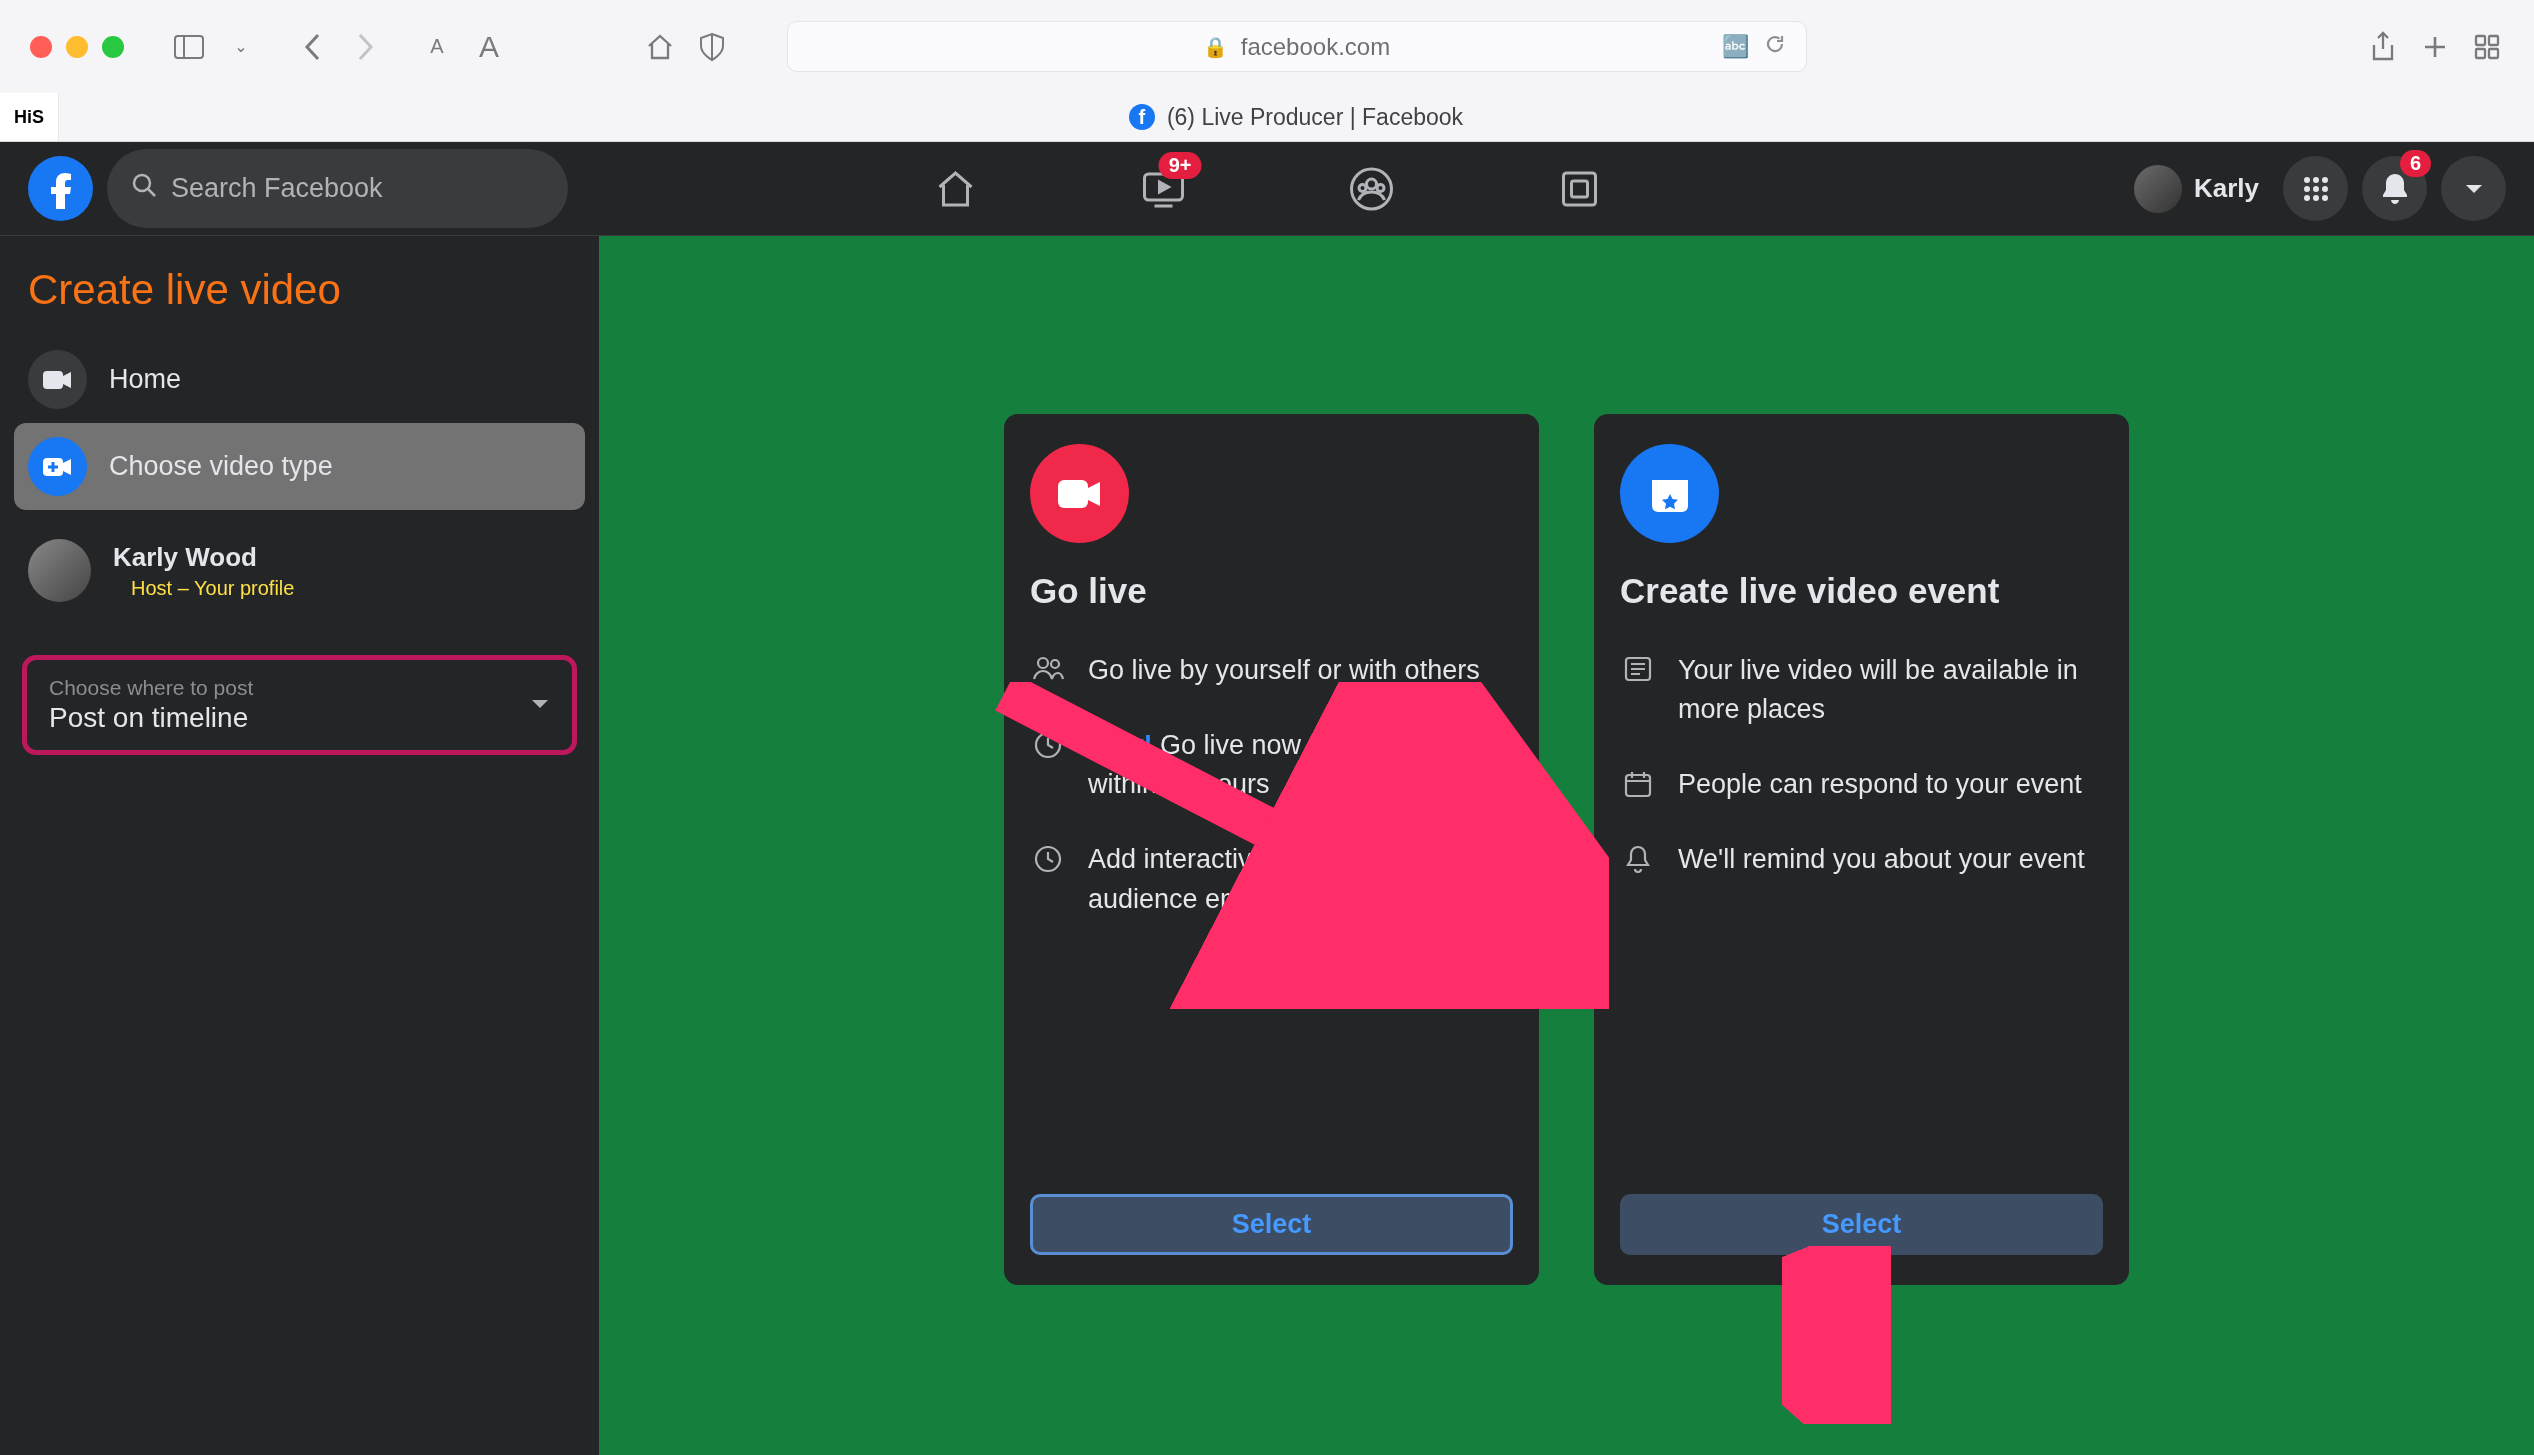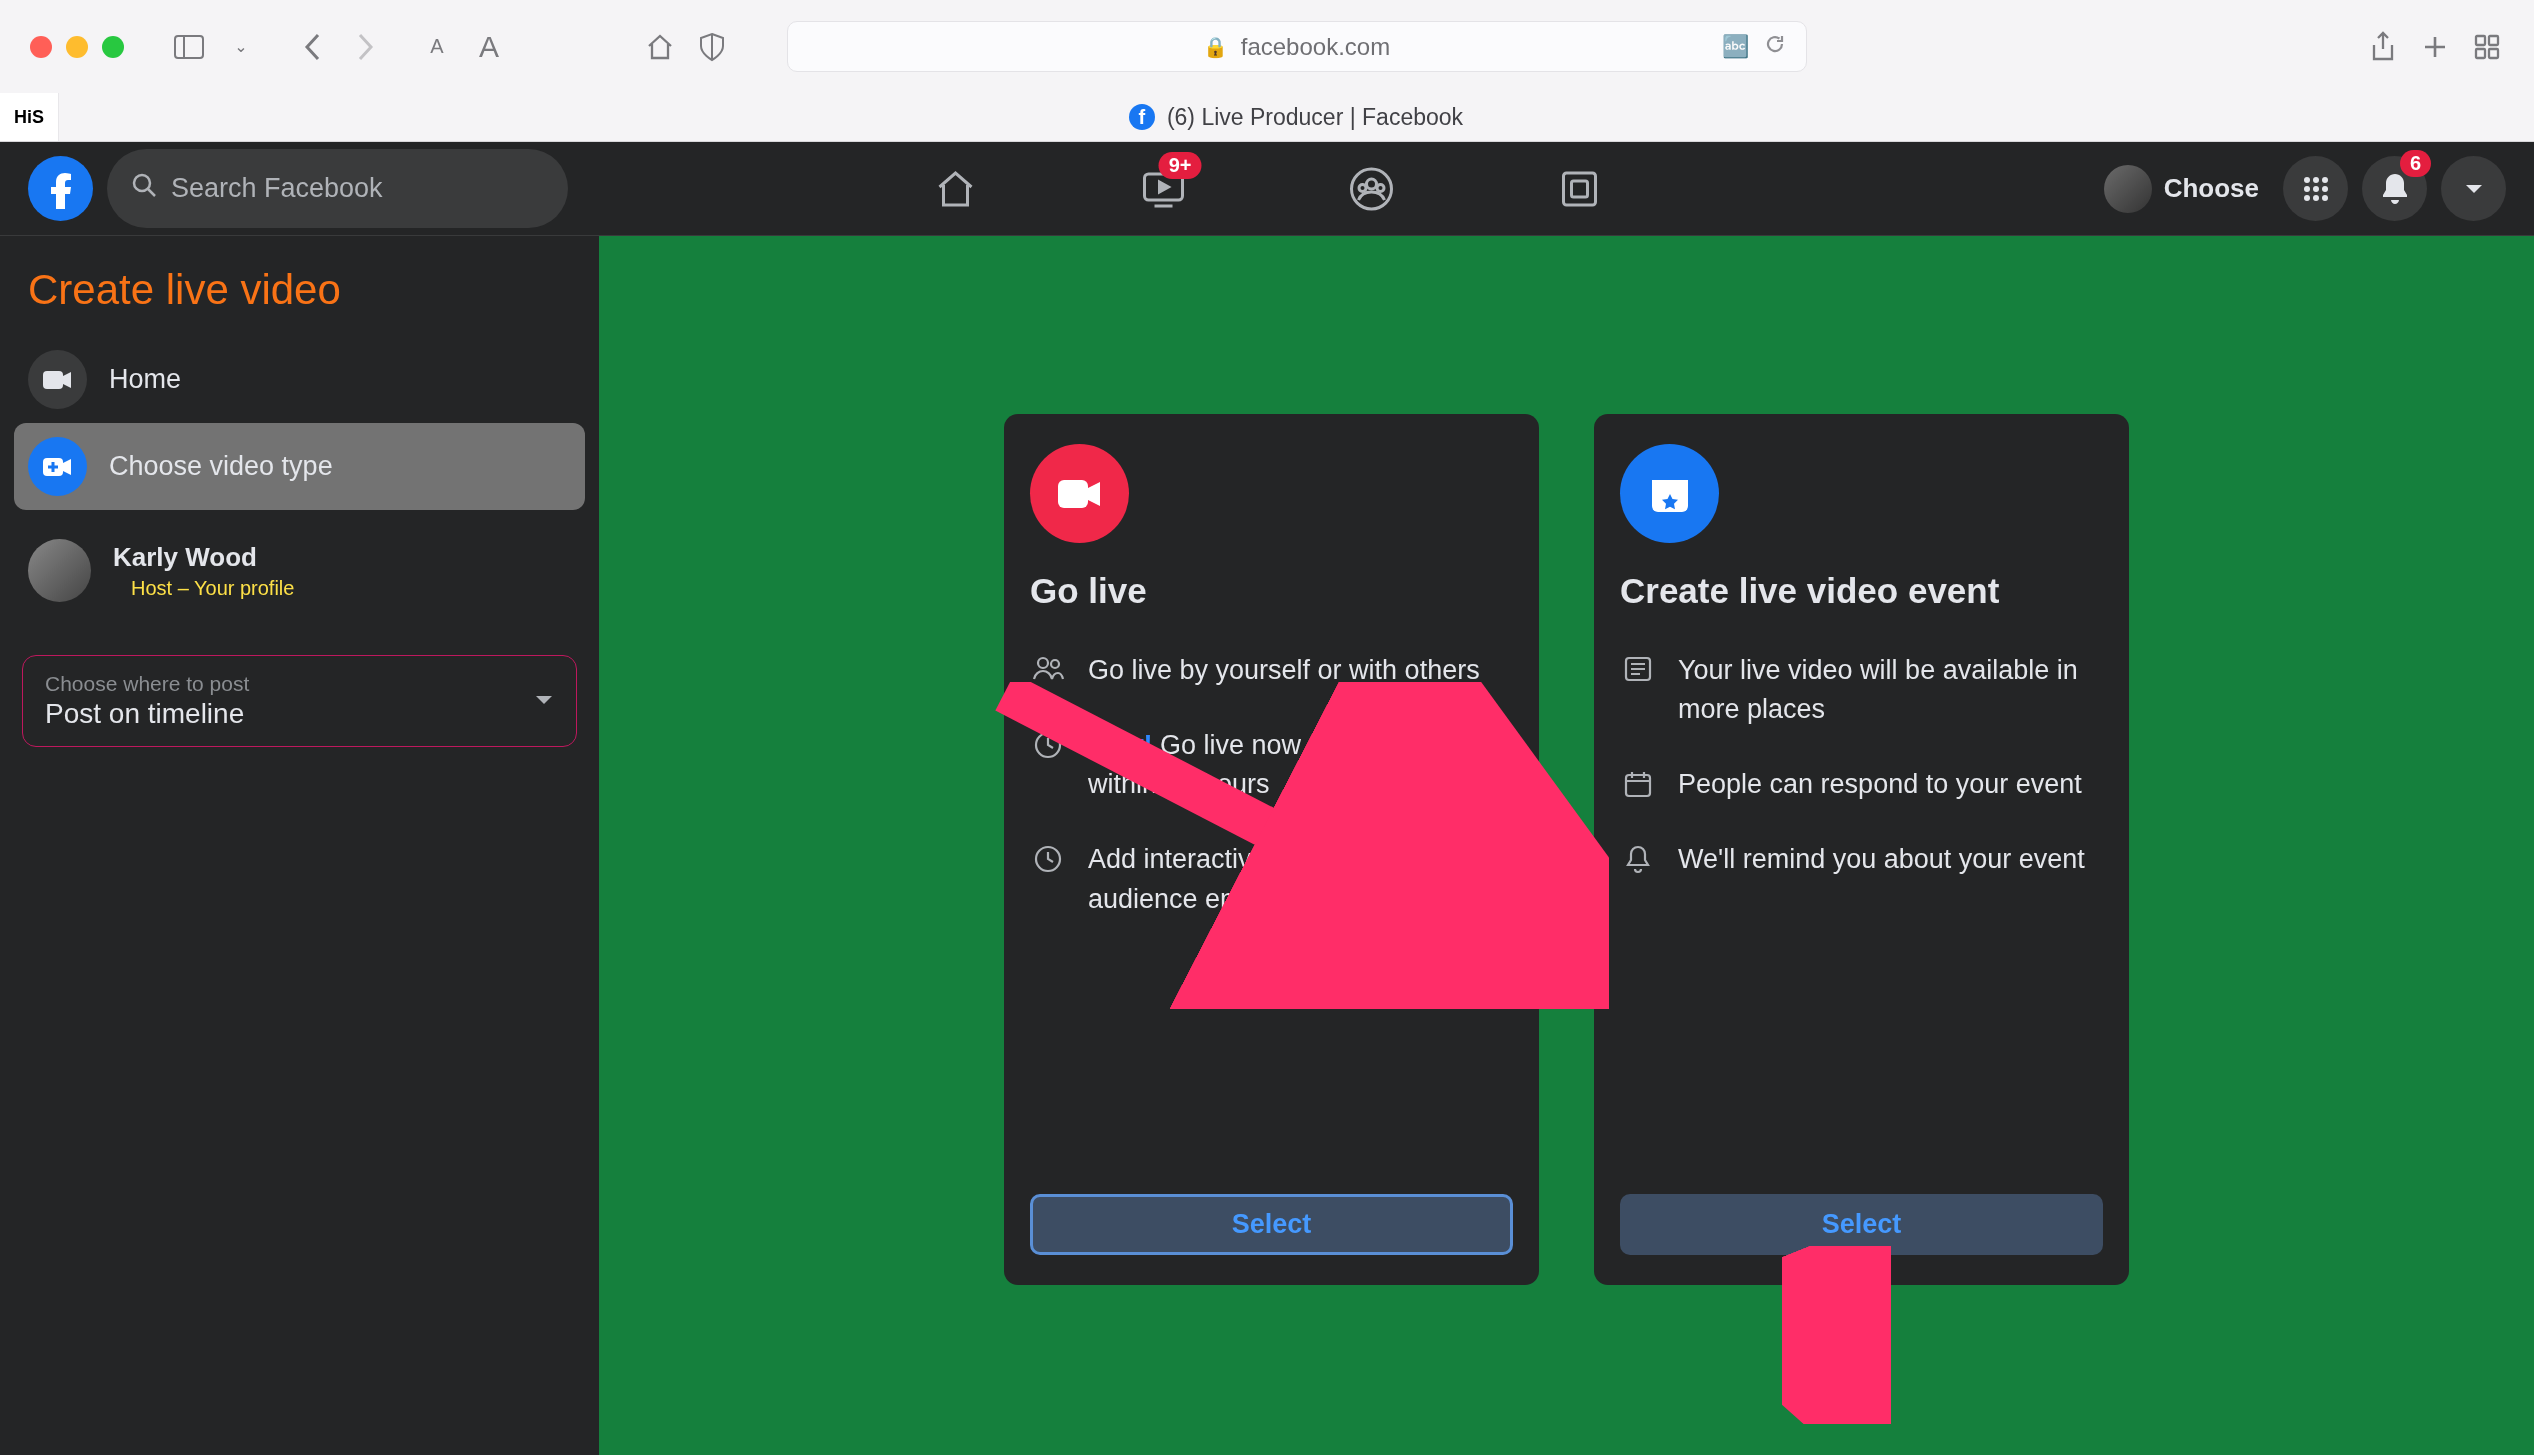--- a/index.html
+++ b/index.html
@@ -41,21 +41,21 @@
 .sidebar { width: 599px; background: #242526; padding: 22px 14px; }
 .sb-title { color: #f97316; font-size: 42px; font-weight: 400; padding: 8px 14px 22px; }
 .sb-item { display: flex; align-items: center; gap: 22px; padding: 14px 14px; border-radius: 12px; color: #e4e6eb; font-size: 27px; font-weight: 500; }
 .sb-item.active { background: #737373; }
 .sb-ico { width: 59px; height: 59px; border-radius: 50%; background: #3a3b3c; display: flex; align-items: center; justify-content: center; }
 .sb-item.active .sb-ico { background: #1877f2; }
 .sb-profile { display: flex; align-items: center; gap: 22px; padding: 29px 14px; }
 .sb-avatar { width: 63px; height: 63px; border-radius: 50%; background: linear-gradient(135deg,#888,#444); }
 .sb-prof-name { color: #e4e6eb; font-size: 26px; font-weight: 600; }
 .sb-prof-sub { color: #fde047; font-size: 20px; margin-top: 4px; margin-left: 18px; }
-.sb-select { margin: 24px 8px; border: 1px solid #be185d; border-radius: 14px; padding: 16px 22px; display: flex; align-items: center; justify-content: space-between; }
+.sb-select { margin: 24px 8px; border: 5px solid #be185d; border-radius: 14px; padding: 16px 22px; display: flex; align-items: center; justify-content: space-between; }
 .sb-select-label { color: #8a8d91; font-size: 21px; }
 .sb-select-val { color: #e4e6eb; font-size: 28px; margin-top: 2px; }
 
 
 .content { flex: 1; display: flex; gap: 55px; padding: 178px 0 0; justify-content: center; background: #15803d; position: relative; }
 .card { width: 535px; height: 871px; background: #242526; border-radius: 14px; padding: 30px 26px; display: flex; flex-direction: column; }
 .card-icon { width: 99px; height: 99px; border-radius: 50%; display: flex; align-items: center; justify-content: center; margin-bottom: 28px; }
 .card-icon.red { background: #f02849; }
 .card-icon.blue { background: #1877f2; }
 .card-title { color: #e4e6eb; font-size: 35px; font-weight: 800; margin-bottom: 40px; }
@@ -204,21 +204,21 @@
     <div class="nav-item">
       <svg width="40" height="40" viewBox="0 0 40 40" fill="none" stroke="currentColor" stroke-width="3">
           <rect x="4" y="4" width="32" height="32" rx="3"></rect>
           <rect x="12" y="12" width="16" height="16" rx="2"></rect>
         </svg>
     </div>
   </div>
   <div class="header-right">
     <div class="profile-chip">
       <div class="avatar-sm"></div>
-      <span>Choose</span>
+      <span>Karly</span>
     </div>
     <div class="hbtn">
       <svg width="30" height="30" viewBox="0 0 30 30" fill="currentColor">
           <circle cx="6" cy="6" r="3"></circle>
           <circle cx="15" cy="6" r="3"></circle>
           <circle cx="24" cy="6" r="3"></circle>
           <circle cx="6" cy="15" r="3"></circle>
           <circle cx="15" cy="15" r="3"></circle>
           <circle cx="24" cy="15" r="3"></circle>
           <circle cx="6" cy="24" r="3"></circle>

